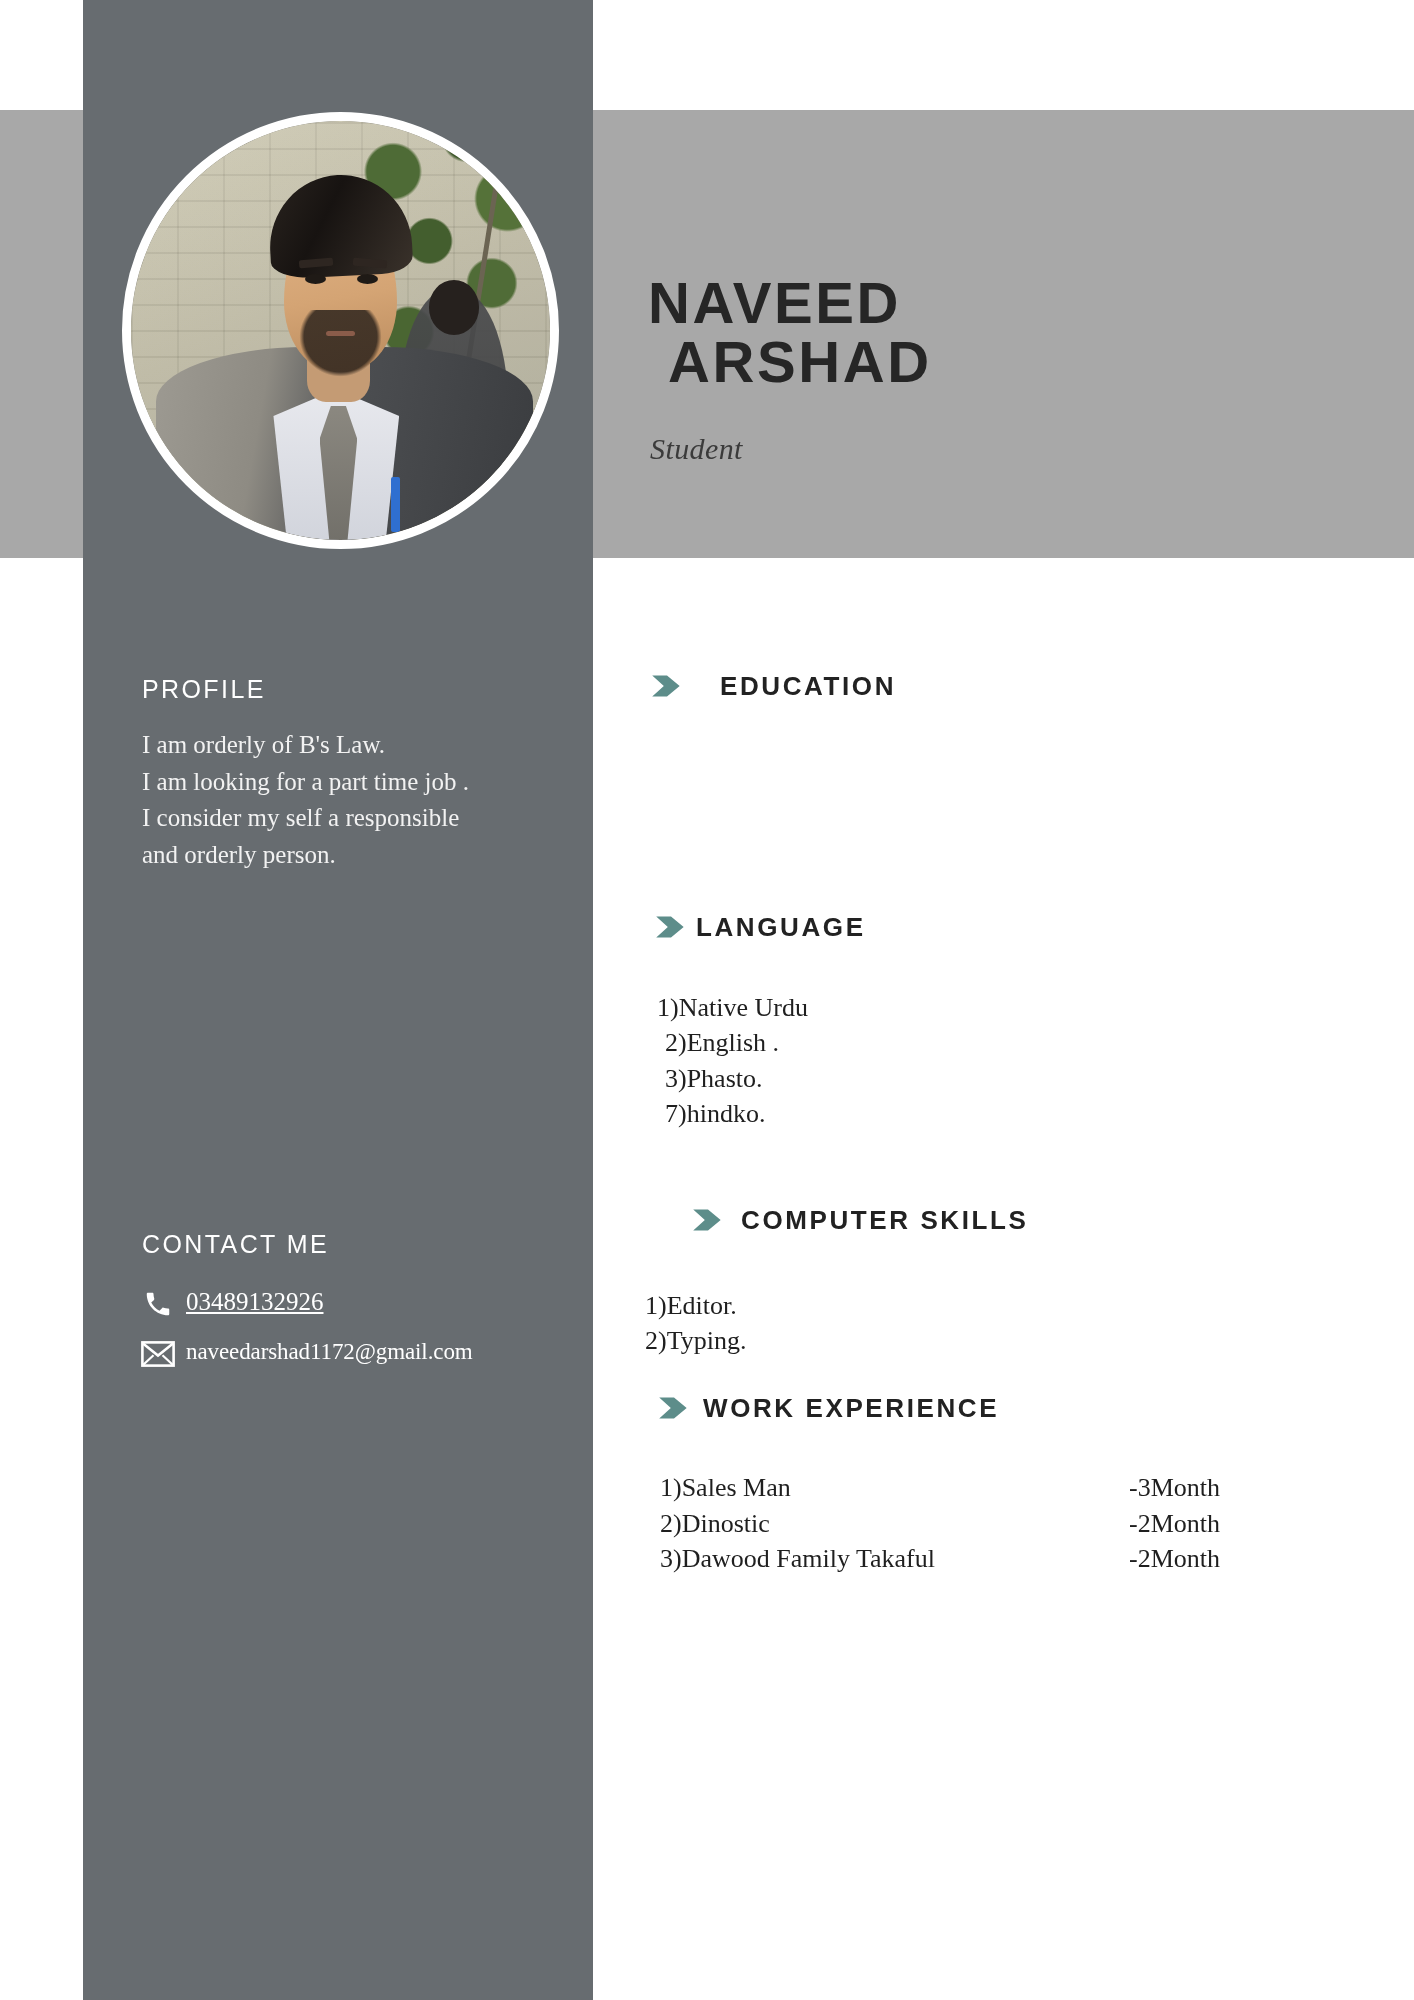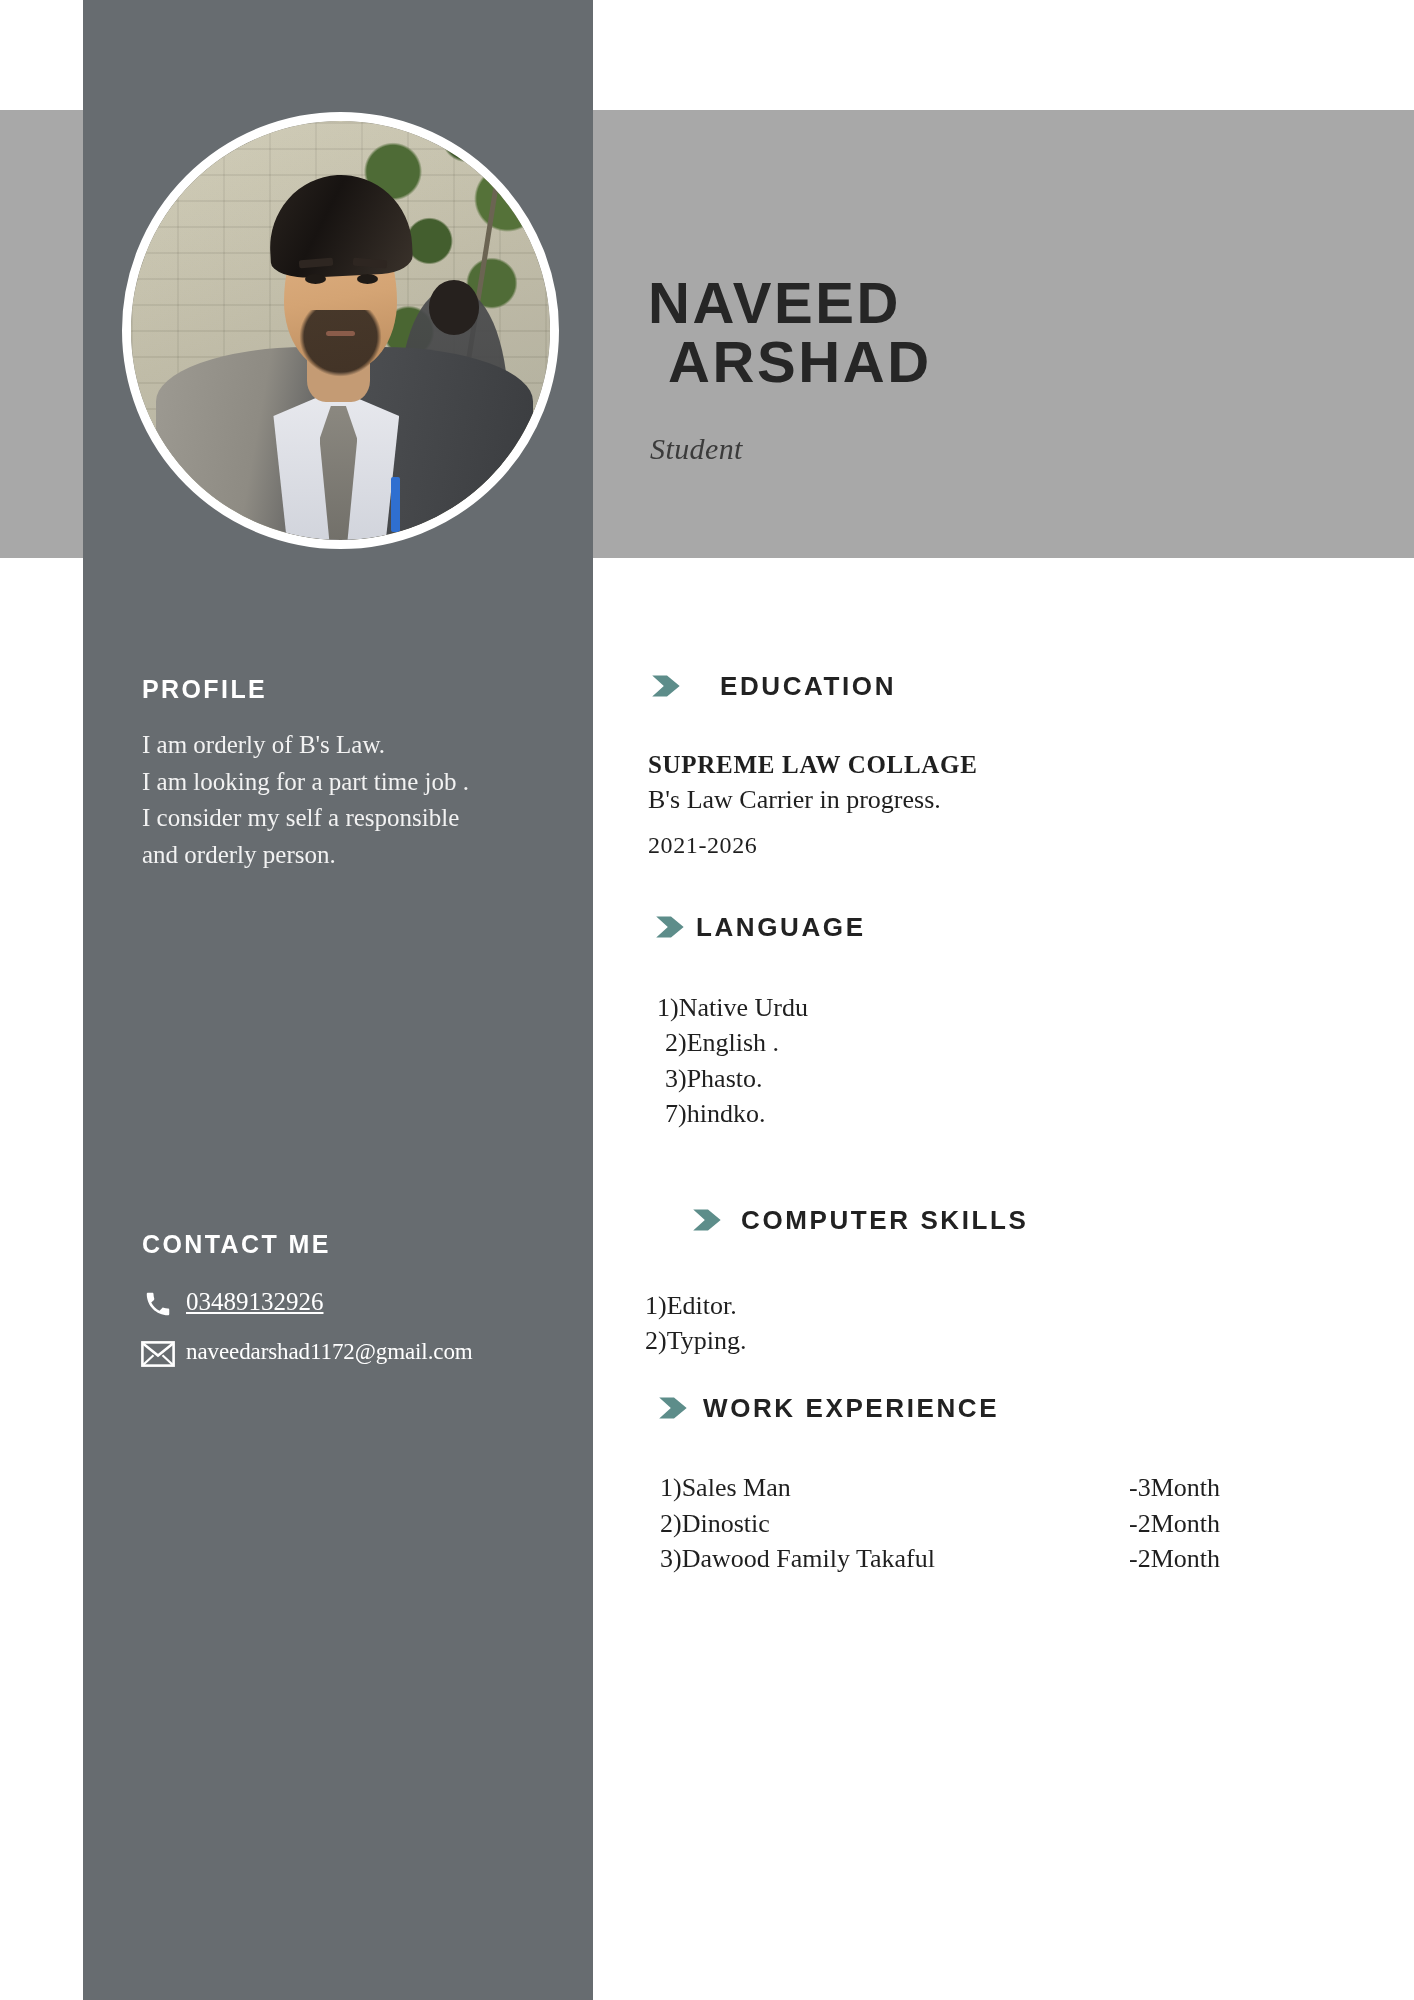--- a/index.html
+++ b/index.html
@@ -177,21 +177,21 @@
     color: #3b3b3b;
     letter-spacing: .4px;
   }
 
   
   .side-heading {
     position: absolute;
     left: 142px;
     color: #ffffff;
     font-size: 25px;
-    font-weight: 700;
+    font-weight: 400;
     letter-spacing: 2.4px;
     text-transform: uppercase;
   }
   #profile-heading { top: 675px; }
   #contact-heading { top: 1230px; }
 
   .profile-text {
     position: absolute;
     left: 142px;
     top: 727px;
@@ -388,25 +388,20 @@
 
 
   </div>
 
   <div class="section-head" id="head-education">
     <svg class="chevron" viewBox="0 0 36 36">
       <path fill="#5d8d8a" d="M4 8 h14 l12 10 -12 10 H4 l11 -10 z"></path>
     </svg>
     <span class="section-title">EDUCATION</span>
   </div>
-  <div class="edu-block">
-    <div class="edu-school">SUPREME LAW COLLAGE</div>
-    <div class="edu-degree">B's Law Carrier in progress.</div>
-    <div class="edu-years">2021-2026</div>
-  </div>
 
   <div class="section-head" id="head-language">
     <svg class="chevron" viewBox="0 0 36 36">
       <path fill="#5d8d8a" d="M4 8 h14 l12 10 -12 10 H4 l11 -10 z"></path>
     </svg>
     <span class="section-title">LANGUAGE</span>
   </div>
   <div class="plain-list" id="language-list">
     <div class="li">1)Native Urdu</div>
     <div class="li">2)English .</div>

